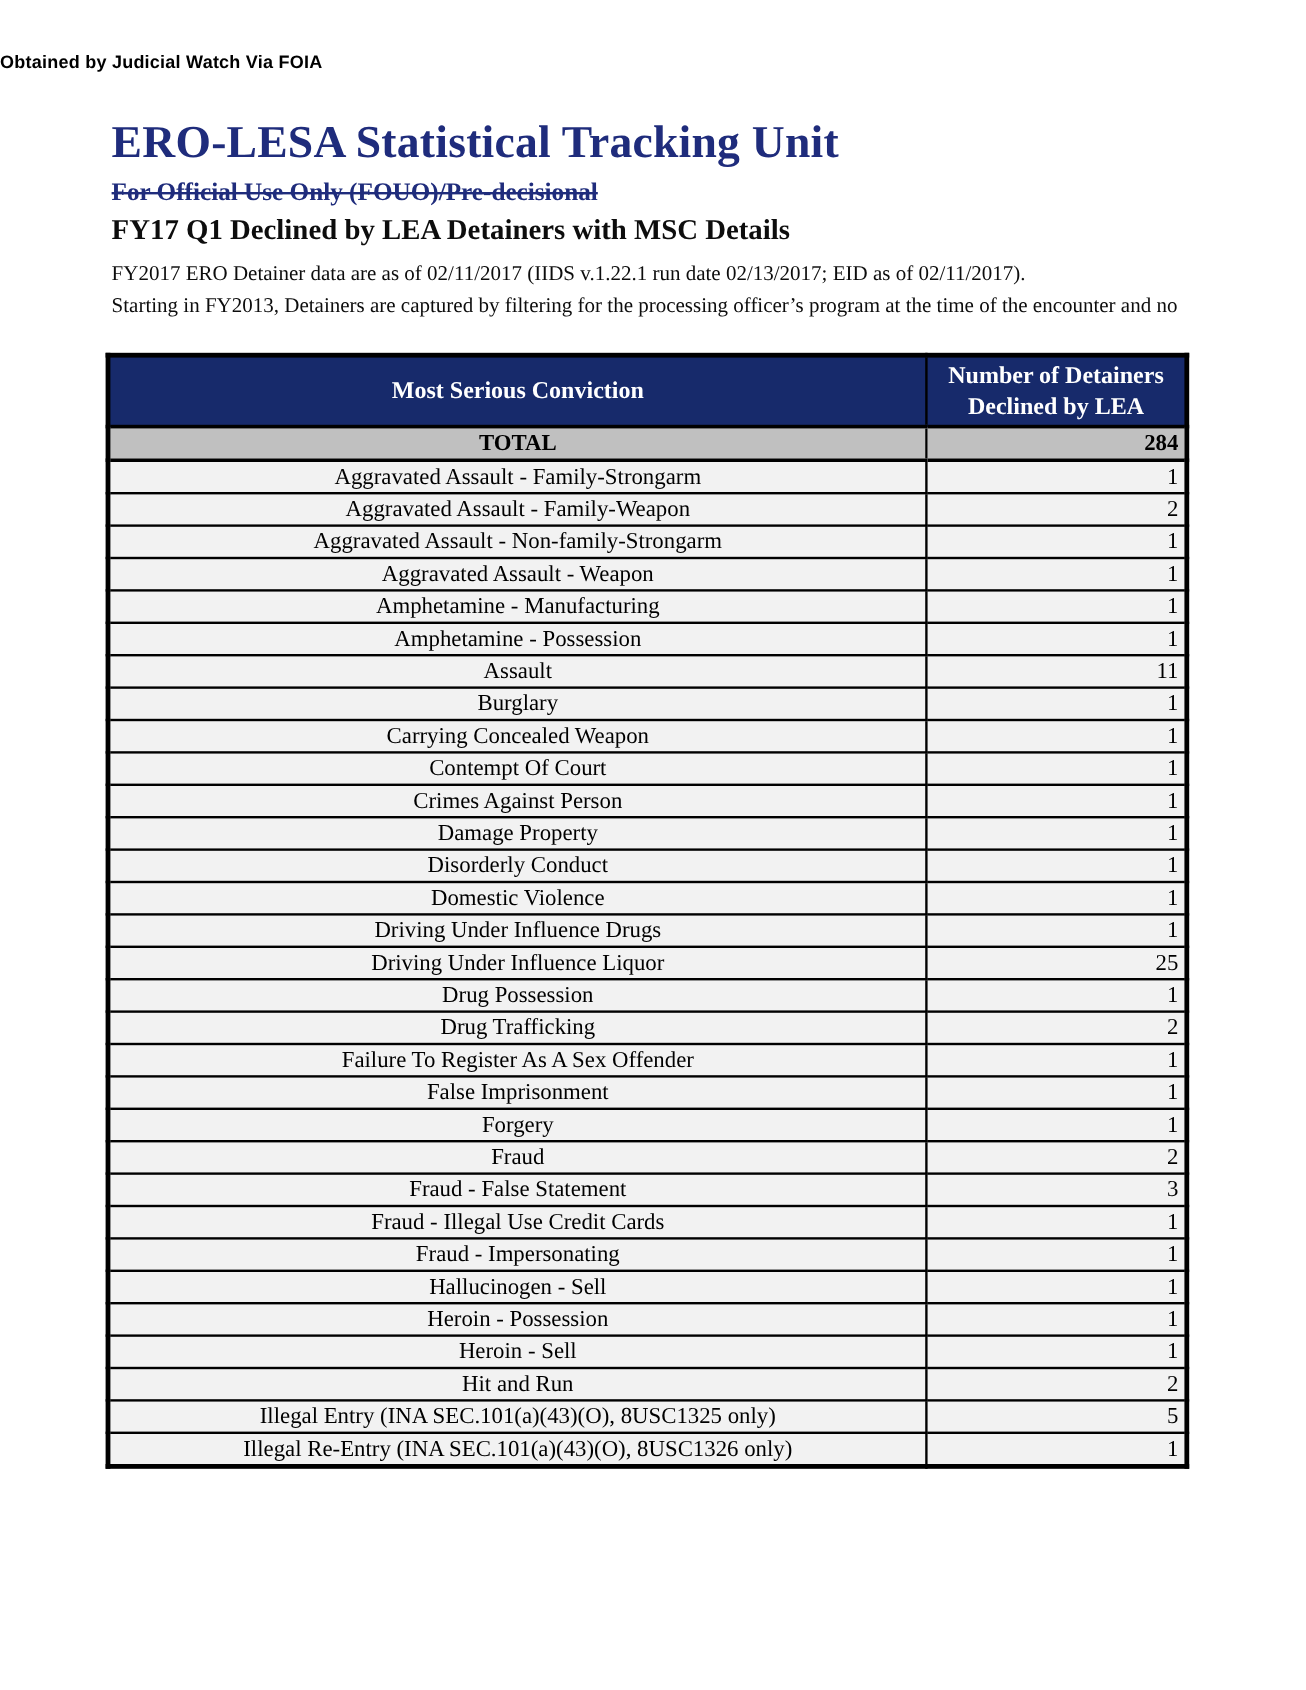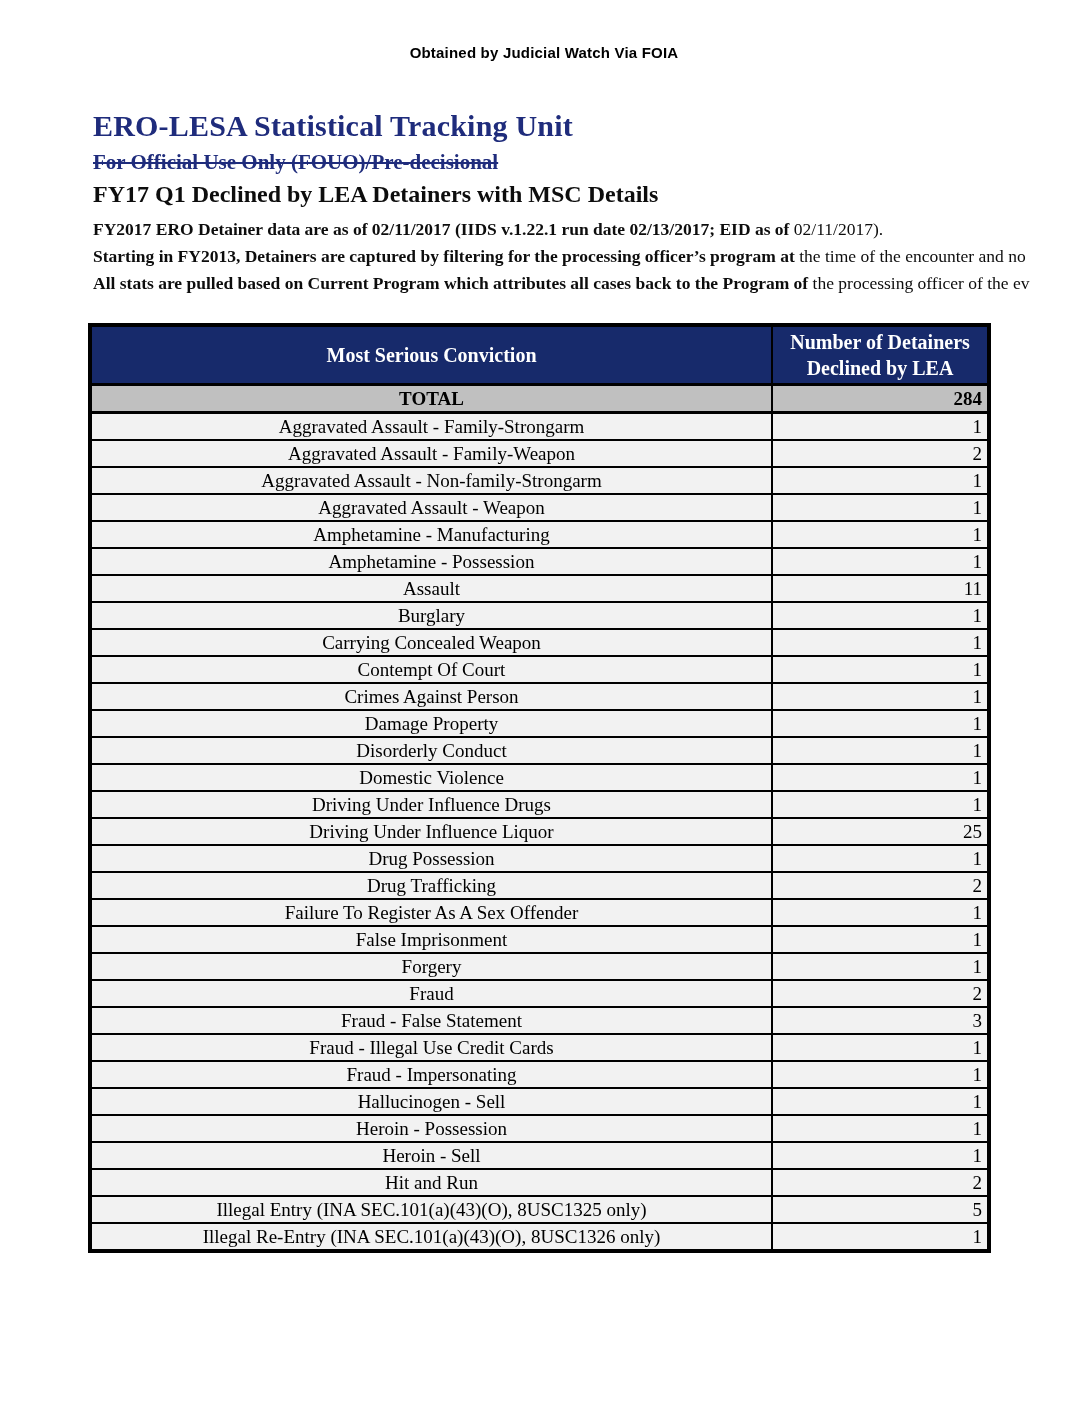--- a/index.html
+++ b/index.html
@@ -7,40 +7,40 @@
     --table-header-navy:#172A6B;
     --total-row-gray:#C0C0C0;
     --data-row-gray:#F2F2F2;
   }
   html,body{margin:0;padding:0;background:#fff;}
   .page{
     width:1088px;height:1408px;background:#fff;overflow:hidden;position:relative;
     font-family:"Liberation Serif", serif;color:#000;
   }
   .watermark{
-    padding-top:44px;text-align:center;
+    padding-top:44px;text-align:left;
     font-family:"Liberation Sans", sans-serif;font-weight:bold;font-size:15px;color:#000;
     letter-spacing:0.2px;
   }
   .title{
-    margin:48px 0 0 93px;font-size:30px;font-weight:bold;color:var(--title-navy);
+    margin:36px 0 0 93px;font-size:38px;font-weight:bold;color:var(--title-navy);
     letter-spacing:0.2px;
   }
   .fouo{
     margin:7px 0 0 93px;font-size:21px;font-weight:bold;color:var(--title-navy);
     text-decoration:line-through;text-decoration-thickness:2px;
   }
   .subtitle{
     margin:6px 12px 0 93px;font-size:24px;font-weight:bold;color:#0d0d0d;
   }
   .notes{
     margin:8px 0 0 93px;width:995px;font-size:17.5px;line-height:27px;color:#0d0d0d;
     white-space:nowrap;overflow:hidden;
   }
-  .notes .b{font-weight:bold;}
+  .notes .b{font-weight:normal;}
   table.msc{
     border-collapse:collapse;table-layout:fixed;
     margin:26px 0 0 88px;width:899px;
     border:4px solid #000;
   }
   table.msc col.c1{width:682px;}
   table.msc col.c2{width:217px;}
   table.msc th{
     background:var(--table-header-navy);color:#fff;
     font-size:20px;font-weight:bold;line-height:26px;
@@ -67,21 +67,20 @@
 
   <div class="title">ERO-LESA Statistical Tracking Unit</div>
 
   <div class="fouo">For Official Use Only (FOUO)/Pre-decisional</div>
 
   <div class="subtitle">FY17 Q1 Declined by LEA Detainers with MSC Details</div>
 
   <div class="notes">
     <div><span class="b">FY2017 ERO Detainer data are as of 02/11/2017 (IIDS v.1.22.1 run date 02/13/2017; EID as of</span><span> 02/11/2017).</span></div>
     <div><span class="b">Starting in FY2013, Detainers are captured by filtering for the processing officer’s program at</span><span> the time of the encounter and no</span></div>
-    <div><span class="b">All stats are pulled based on Current Program which attributes all cases back to the Program of</span><span> the processing officer of the ev</span></div>
   </div>
 
   <table class="msc">
     <colgroup>
         <col class="c1">
         <col class="c2">
       </colgroup>
     <thead>
       <tr>
         <th>Most Serious Conviction</th>

